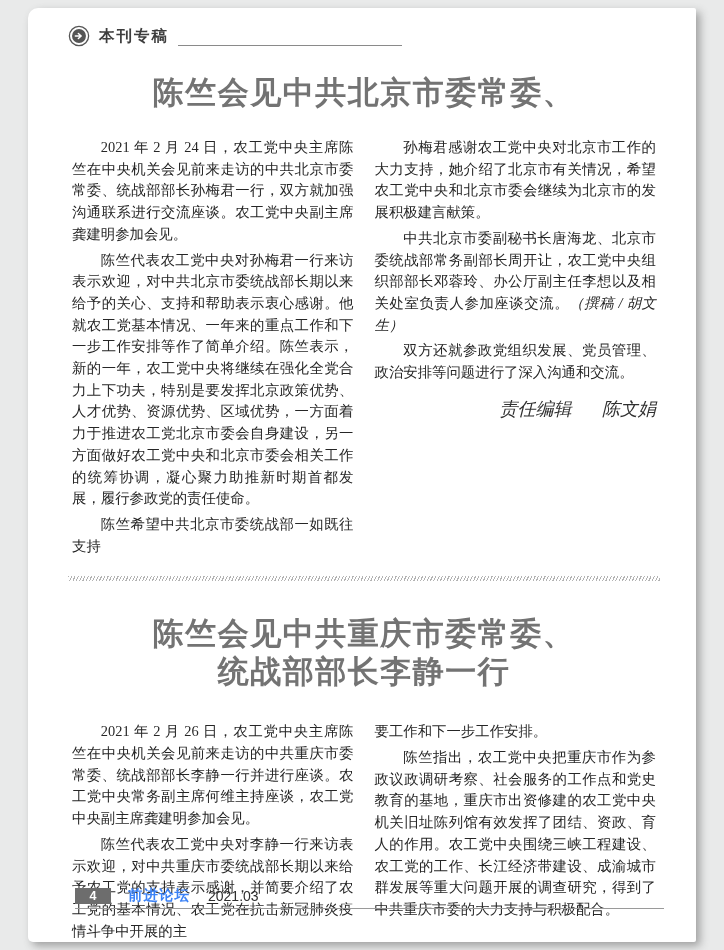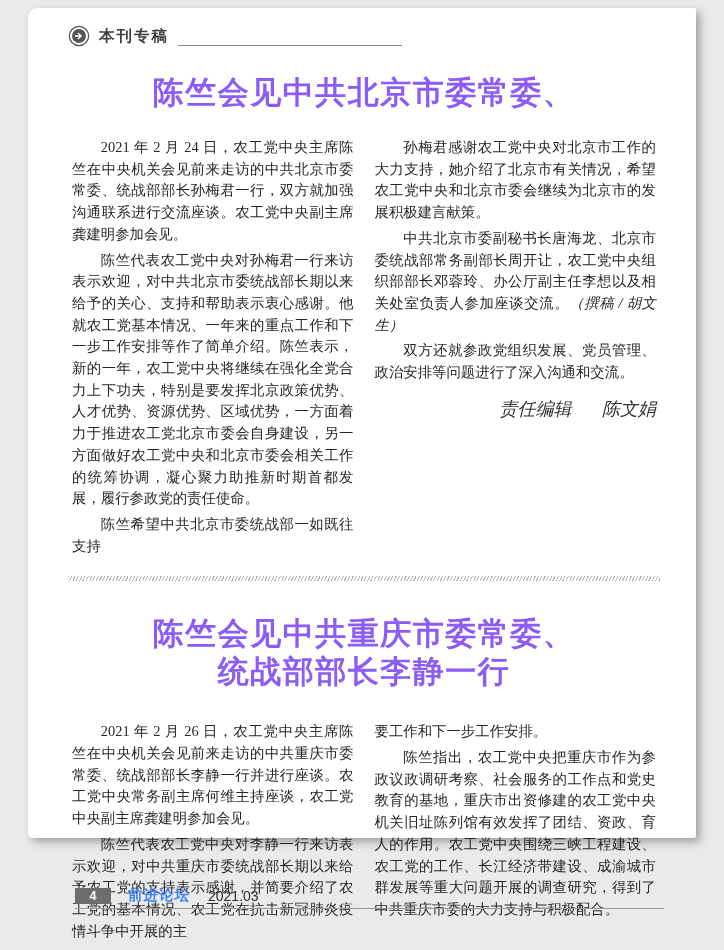--- a/index.html
+++ b/index.html
@@ -5,21 +5,21 @@
   html,body { margin:0; padding:0; }
   body {
     width:724px; height:950px;
     background:#e9eaea;
     position:relative;
     overflow:hidden;
     font-family:"Liberation Serif","DejaVu Serif",serif;
   }
   .page {
     position:absolute; left:28px; top:8px;
-    width:668px; height:830px;
+    width:668px; height:934px;
     background:#ffffff;
     border-radius:10px 2px 2px 5px;
     box-shadow:4px 4px 9px rgba(70,70,70,.45);
     box-sizing:border-box;
   }
   .inner { padding:16px 36px 0 40px; }
 
   
   .header-row { display:flex; align-items:center; gap:9px; height:24px; }
   .hdr-icon { width:22px; height:22px; flex:0 0 auto; }
@@ -28,21 +28,21 @@
     font-weight:bold; font-size:15.5px; color:#3d3d3d; letter-spacing:2px;
     white-space:nowrap;
   }
   .header-rule { width:224px; height:1px; background:#8a8a8a; align-self:flex-end; margin-bottom:2px; }
 
   
   .title {
     text-align:center;
     font-family:"Liberation Sans","DejaVu Sans",sans-serif;
     font-weight:bold; font-size:31px; line-height:38px;
-    color:#8b5cf6; letter-spacing:1.5px;
+    color:#737373; letter-spacing:1.5px;
   }
   .title1 { margin-top:26px; }
   .title2 { margin-top:34px; }
 
   
   .cols { display:flex; gap:13px; }
   .cols1 { margin-top:21px; }
   .cols2 { margin-top:26px; }
   .col { flex:1 1 0; min-width:0; }
   .col p {

